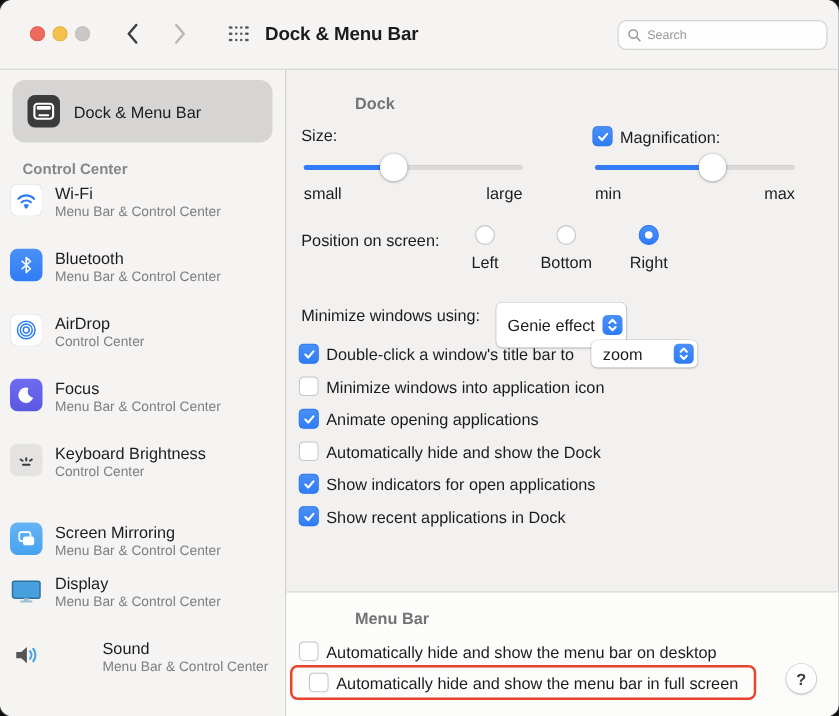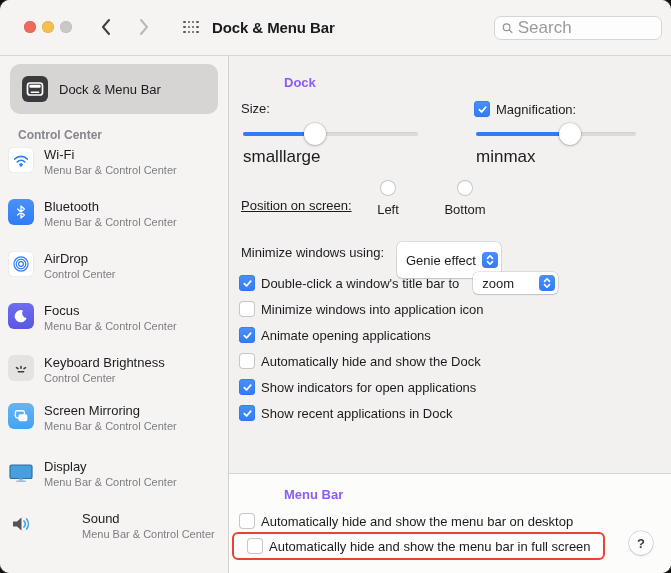--- a/index.html
+++ b/index.html
@@ -12,43 +12,43 @@
   .light.red{background:#ee6a5f;box-shadow:inset 0 0 0 .5px #dd5a4f;}
   .light.yellow{background:#f5bf4f;box-shadow:inset 0 0 0 .5px #e0ab39;}
   .light.gray{background:#c9c8c6;box-shadow:inset 0 0 0 .5px #bcbbb9;}
   .navbtn{position:absolute;top:15px;width:24px;height:24px;display:flex;align-items:center;justify-content:center;}
   .navbtn.back{left:93px;}
   .navbtn.fwd{left:131px;}
   .gridicon{position:absolute;left:183px;top:20px;width:16px;height:14px;display:grid;grid-template-columns:repeat(4,1fr);grid-template-rows:repeat(3,1fr);gap:1.5px;}
   .gridicon i{width:2.6px;height:2.6px;border-radius:50%;background:#58585c;display:block;margin:auto;}
   .wintitle{position:absolute;left:212px;top:19px;font-size:15px;font-weight:700;color:#1b1b1d;letter-spacing:-.1px;}
   .search{position:absolute;right:9px;top:16px;width:168px;height:24px;background:#fdfdfd;border:1px solid #d6d5d3;border-radius:7px;display:flex;align-items:center;padding:0 7px;gap:5px;}
-  .search input{border:none;outline:none;background:transparent;font-size:17px;color:#333;width:100%;padding:0;}
+  .search input{border:none;outline:none;background:transparent;font-size:10px;color:#333;width:100%;padding:0;}
   .search input::placeholder{color:#9b9b9f;}
   
   .sidebar{position:absolute;left:0;top:56px;width:228px;height:517px;background:#f5f4f2;}
   .selected-item{position:absolute;left:10px;top:8px;width:208px;height:50px;background:#d6d5d3;border-radius:10px;display:flex;align-items:center;gap:11px;padding:0 12px;}
   .selected-item .label{font-size:13px;color:#1c1c1e;}
   .appicon{width:26px;height:26px;border-radius:6px;flex:0 0 26px;display:flex;align-items:center;justify-content:center;overflow:hidden;}
   .section-hdr{position:absolute;left:18px;top:72px;font-size:12px;font-weight:700;color:#86868b;}
   .side-item{position:absolute;left:0;width:228px;height:52px;display:flex;align-items:flex-start;gap:10px;padding-left:8px;}
   .side-item .txt{display:flex;flex-direction:column;}
   .side-item .t{font-size:13px;color:#1c1c1e;line-height:16px;}
   .side-item .s{font-size:11px;color:#7e7e82;line-height:14px;}
   
   .panel{position:absolute;left:228px;top:56px;width:443px;height:517px;background:#f2f1ef;border-left:1px solid #d2d1cf;}
   .panel-bottom{position:absolute;left:0;top:417px;right:0;bottom:0;background:#fcfcfb;border-top:1px solid #d8d7d5;}
-  .hdr{position:absolute;font-size:13px;font-weight:700;color:#8b5cf6;padding-left:43px;}
+  .hdr{position:absolute;font-size:13px;font-weight:700;color:#737373;padding-left:43px;}
   .lbl{position:absolute;font-size:13px;color:#1c1c1e;}
   
   .slider{position:absolute;height:22px;}
   .slider .track{position:absolute;left:0;right:0;top:9px;height:4px;border-radius:2px;background:#dcdbd9;box-shadow:inset 0 .5px 1px rgba(0,0,0,.08);}
   .slider .fill{position:absolute;left:0;top:9px;height:4px;border-radius:2px;background:#327bf6;width:var(--pct,50%);}
   .slider .thumb{position:absolute;top:0;left:calc(var(--pct,50%) - 11px);width:22px;height:22px;border-radius:50%;background:#fff;box-shadow:0 .5px 2.5px rgba(0,0,0,.35),0 0 0 .5px rgba(0,0,0,.08);}
-  .minmax{position:absolute;display:flex;justify-content:flex-start;font-size:17px;color:#1c1c1e;}
+  .minmax{position:absolute;display:flex;justify-content:space-between;font-size:13px;color:#1c1c1e;}
   
   .cbrow{position:absolute;display:flex;align-items:center;gap:6px;height:22px;}
   .cbox{width:16px;height:16px;border-radius:4px;background:#fff;box-shadow:inset 0 0 0 1px #c8c7c5,inset 0 1px 1px rgba(0,0,0,.05);display:flex;align-items:center;justify-content:center;flex:0 0 16px;}
   .cbox svg{display:none;}
   [data-checked="true"] > .cbox{background:linear-gradient(#4b90f8,#2e7cf6);box-shadow:inset 0 0 0 .5px #2670ea;}
   [data-checked="true"] > .cbox svg{display:block;}
   .cbrow .lab{font-size:13px;color:#1c1c1e;}
   
   .radio-col{position:absolute;width:80px;display:flex;flex-direction:column;align-items:center;}
   .rdot{width:16px;height:16px;border-radius:50%;background:#fff;box-shadow:inset 0 0 0 1px #c8c7c5,inset 0 1px 1px rgba(0,0,0,.05);position:relative;}
@@ -189,21 +189,21 @@
               <path d="M18 11.5 L16 12.8"></path>
             </g>
           </svg>
       </span>
       <span class="txt">
           <span class="t">Keyboard Brightness</span>
           <span class="s">Control Center</span>
         </span>
     </div>
 
-    <div class="side-item" style="top:347px;">
+    <div class="side-item" style="top:362px;">
       <span class="appicon" style="background:linear-gradient(#64b5f5,#46a2ef);">
         <svg width="18" height="18" viewBox="0 0 24 24">
             <rect x="4.5" y="5" width="12" height="9.5" rx="2.4" fill="none" stroke="#fff" stroke-width="1.8"></rect>
             <rect x="8.5" y="9.5" width="12" height="9.5" rx="2.4" fill="#fff"></rect>
           </svg>
       </span>
       <span class="txt">
           <span class="t">Screen Mirroring</span>
           <span class="s">Menu Bar &amp; Control Center</span>
         </span>
@@ -267,28 +267,32 @@
     </div>
     <div class="minmax" style="left:14px;top:91px;width:175px;">
       <span>small</span>
       <span>large</span>
     </div>
     <div class="minmax" style="left:247px;top:91px;width:160px;">
       <span>min</span>
       <span>max</span>
     </div>
 
-    <div class="lbl" style="left:12px;top:142px;text-decoration:underline;">Position on screen:</div>
+    <div class="lbl" style="left:12px;top:129px;">Position on screen:</div>
     <div class="radio-col" style="left:119px;top:124px;" data-checked="false">
       <span class="rdot"></span>
       <span class="rlab">Left</span>
     </div>
-    <div class="radio-col" style="left:196px;top:124px;" data-checked="false">
+    <div class="radio-col" style="left:184px;top:124px;" data-checked="false">
       <span class="rdot"></span>
       <span class="rlab">Bottom</span>
+    </div>
+    <div class="radio-col" style="left:250px;top:124px;" data-checked="true">
+      <span class="rdot"></span>
+      <span class="rlab">Right</span>
     </div>
 
     <div class="lbl" style="left:12px;top:189px;">Minimize windows using:</div>
     <div class="dropdown" style="left:168px;top:186px;width:104px;">
       <span class="dval">Genie effect</span>
       <span class="chev">
           <svg width="10" height="14" viewBox="0 0 10 14">
             <path d="M2.5 5.4 L5 2.8 L7.5 5.4 M2.5 8.6 L5 11.2 L7.5 8.6" stroke="#fff" stroke-width="1.6" fill="none" stroke-linecap="round" stroke-linejoin="round"></path>
           </svg>
         </span>

